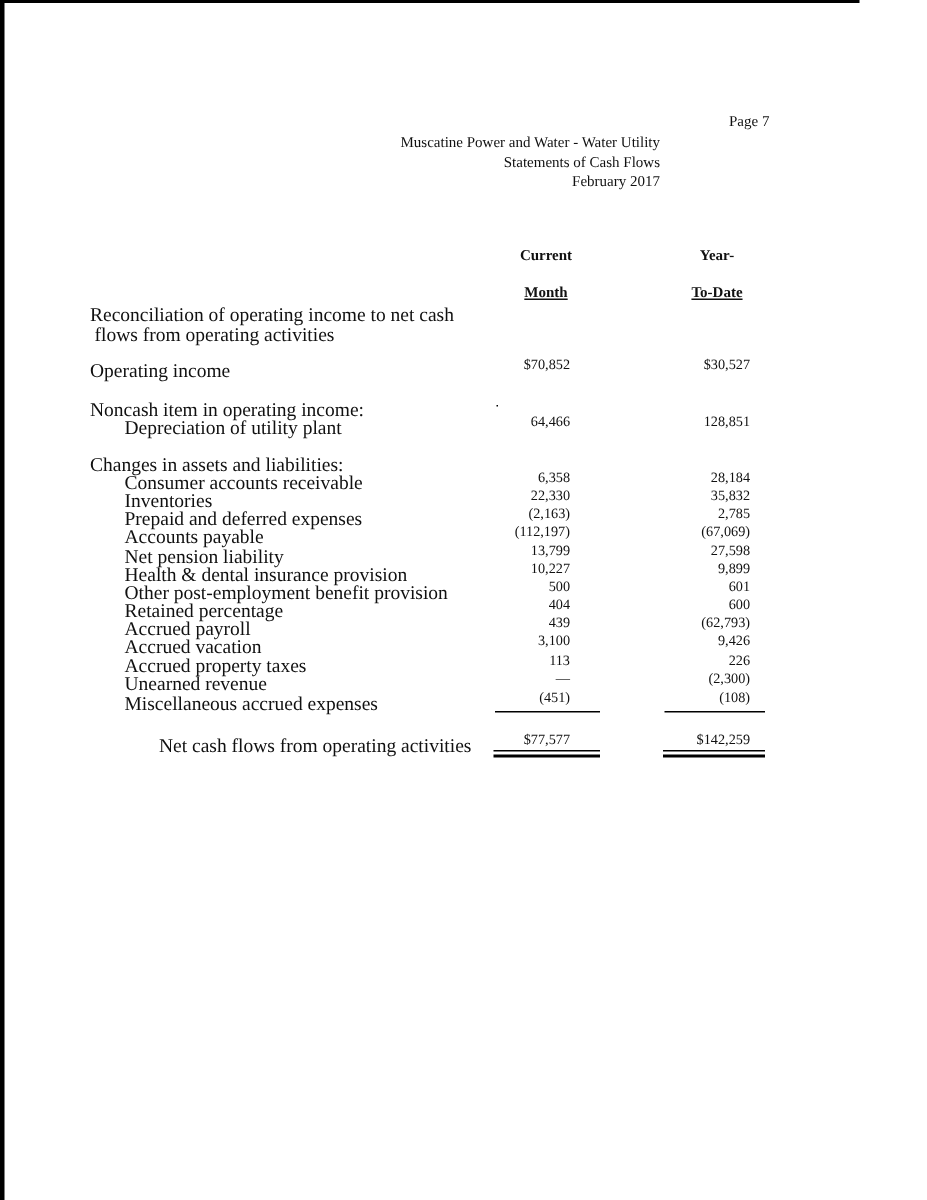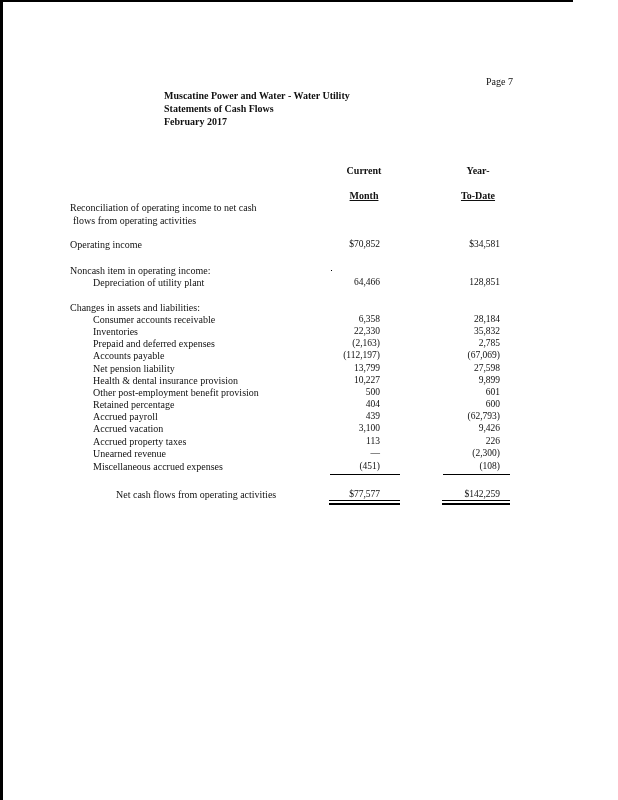--- a/index.html
+++ b/index.html
@@ -3,24 +3,24 @@
   <meta charset="utf-8">
   <style>
     html, body { margin: 0; padding: 0; }
     body {
       width: 618px; height: 800px; background: #ffffff; position: relative; overflow: hidden;
       font-family: "Liberation Serif", "DejaVu Serif", serif; color: #111;
     }
     .border-top { position: absolute; left: 0; top: 0; width: 573px; height: 2px; background: #000; }
     .border-left { position: absolute; left: 0; top: 0; width: 3px; height: 800px; background: #000; }
     .page-num { position: absolute; left: 486px; top: 76px; font-size: 10px; }
-    .hdr { position: absolute; left: 164px; width: 290px; text-align: left; font-size: 10px; font-weight: bold; }
+    .hdr { position: absolute; left: 150px; width: 290px; text-align: right; font-size: 10px; font-weight: normal; }
     .colhdr { position: absolute; width: 90px; text-align: center; font-size: 10px; font-weight: bold; line-height: 13px; }
     .colhdr .u { text-decoration: underline; margin-top: 12px; }
-    .lbl { position: absolute; font-size: 10px; white-space: nowrap; margin-left: 10px; }
+    .lbl { position: absolute; font-size: 13px; white-space: nowrap; }
     .val { position: absolute; font-size: 9.5px; text-align: right; white-space: nowrap; }
     .c1 { left: 300px; width: 80px; }
     .c2 { left: 430px; width: 70px; }
     .rule { position: absolute; height: 1px; background: #000; }
     .rule2 { position: absolute; height: 2px; background: #000; }
     .dot { position: absolute; left: 331px; top: 270px; width: 1px; height: 1px; background: #000; }
   </style>
 </head>
 <body>
 
@@ -41,21 +41,21 @@
   <div>Year-</div>
   <div class="u">To-Date</div>
 </div>
 
 <div class="lbl" style="left:60px; top:202px">Reconciliation of operating income to net cash</div>
 <div class="lbl" style="left:63px; top:215px">flows from operating activities</div>
 
 <div>
   <div class="lbl" style="left:60px; top:239px">Operating income</div>
   <div class="val c1" style="top:239px">$70,852</div>
-  <div class="val c2" style="top:239px">$34,581</div>
+  <div class="val c2" style="top:239px">$30,527</div>
 </div>
 
 <div class="dot"></div>
 <div class="lbl" style="left:60px; top:265px">Noncash item in operating income:</div>
 <div>
   <div class="lbl" style="left:83px; top:277px">Depreciation of utility plant</div>
   <div class="val c1" style="top:277px">64,466</div>
   <div class="val c2" style="top:277px">128,851</div>
 </div>
 

